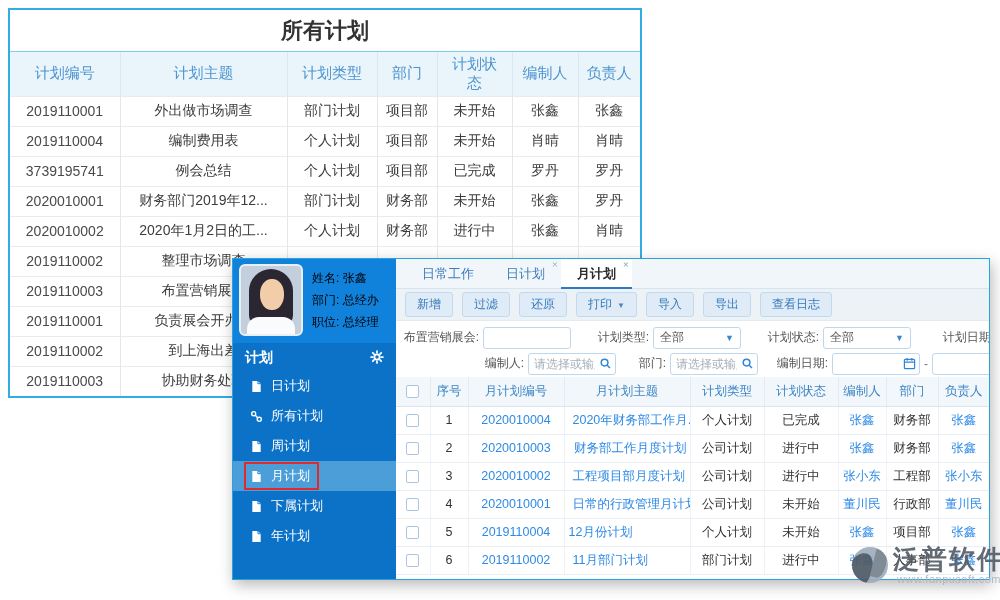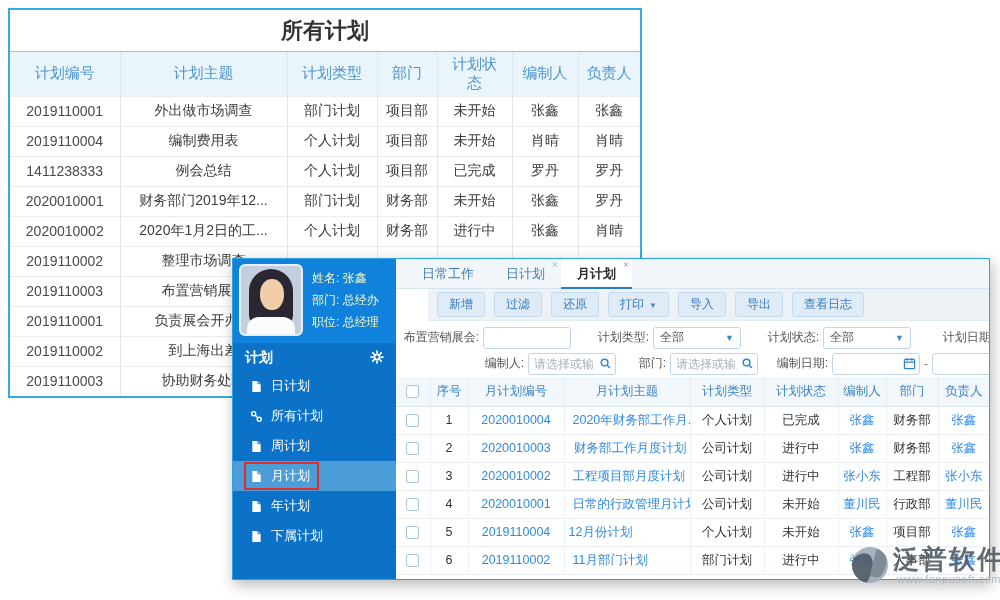--- a/index.html
+++ b/index.html
@@ -31,21 +31,21 @@
   .sidebar { position:absolute; left:0; top:0; bottom:0; width:163px; background:#0B72C8; }
   .user-card { height:84px; background:#1182DC; display:flex; padding:5px 6px; }
   .avatar { width:64px; height:72px; background:#C3CFDC; border:2px solid #E9EFF5;
             border-radius:6px; position:relative; overflow:hidden; flex:none; }
   .avatar .hair { position:absolute; top:3px; left:8px; right:8px; height:56px;
                   background:#2B2732; border-radius:24px 24px 10px 10px; }
   .avatar .face { position:absolute; top:13px; left:19px; width:24px; height:31px;
                   background:#F2CDA9; border-radius:48%; }
   .avatar .shirt { position:absolute; bottom:-7px; left:6px; right:6px; height:24px;
                    background:#FAFBFC; border-radius:12px 12px 0 0; }
-  .user-info { margin-left:9px; padding-top:3px; font-size:12px; color:#fef9c3; line-height:22px;
+  .user-info { margin-left:9px; padding-top:3px; font-size:12px; color:#000000; line-height:22px;
                white-space:nowrap; }
   .menu-header { height:28px; line-height:28px; padding:0 12px; color:#fff; font-size:14px;
                  font-weight:bold; display:flex; justify-content:space-between; align-items:center; }
   .menu-item { height:30px; display:flex; align-items:center; padding-left:11px;
                color:#fff; font-size:13px; cursor:pointer; position:relative; }
   .menu-item.active { background:#4C9ED8; }
   .item-inner { display:inline-flex; align-items:center; gap:8px; padding:3px 7px 3px 4px;
                 border:2px solid transparent; }
   .menu-item.hl .item-inner { border-color:#E02B2B; }
 
@@ -53,21 +53,21 @@
   .main { position:absolute; left:163px; top:0; right:0; bottom:0; background:#fff; }
   .tabbar { height:30px; background:#F1F6FA; border-bottom:1px solid #D7E3EE;
             display:flex; padding-left:10px; }
   .tab { position:relative; padding:0 16px; line-height:29px; font-size:13px; color:#3D7EB9;
          cursor:pointer;font-family:Liberation Serif, serif; }
   .tab .close { position:absolute; top:0px; right:3px; font-size:11px; color:#8FA8C0;
                 line-height:11px; cursor:pointer; }
   .tab.active { background:#fff; color:#2B2B2B; font-weight:bold;
                 border-bottom:2px solid #2B7BC4; margin-bottom:-1px; }
   .toolbar { height:32px; background:#EDF2F7; border-bottom:1px solid #E3EBF2;
-             display:flex; align-items:center; gap:9px; padding-left:9px;margin-left:32px; }
+             display:flex; align-items:center; gap:9px; padding-left:9px; }
   .btn { background:#DFECF8; border:1px solid #C2D9EE; border-radius:3px; color:#3579B8;
          font-size:12px; padding:3px 11px; cursor:pointer; white-space:nowrap; }
   .btn .caret { font-size:8px; margin-left:5px; color:#4C87C0; }
 
   .filters { height:56px; padding-top:3px; font-size:12px; color:#555; }
   .frow { display:flex; align-items:center; height:25px; margin-top:1px; }
   .flabel { text-align:right; flex:none; }
   .tinput { height:22px; border:1px solid #BFD7EC; border-radius:3px; background:#fff;
             font-size:12px; color:#333; padding:0 5px; outline:none; flex:none;
             font-family:inherit; }
@@ -150,21 +150,21 @@
         <tr>
     <td>2019110004</td>
     <td>编制费用表</td>
     <td>个人计划</td>
     <td>项目部</td>
     <td>未开始</td>
     <td>肖晴</td>
     <td>肖晴</td>
   </tr>
         <tr>
-    <td>1411238333</td>
+    <td>3739195741</td>
     <td>例会总结</td>
     <td>个人计划</td>
     <td>项目部</td>
     <td>已完成</td>
     <td>罗丹</td>
     <td>罗丹</td>
   </tr>
         <tr>
     <td>2020010001</td>
     <td>财务部门2019年12...</td>
@@ -310,33 +310,33 @@
     </div>
         <div class="menu-item">
       <span class="item-inner">
         <span>
           <svg viewBox="0 0 14 14" width="13" height="13">
                 <path d="M2.5 1h6l3 3v9h-9z" fill="#fff"></path>
                 <path d="M8.5 1v3h3" fill="none" stroke="#0B72C8" stroke-width="1"></path>
               </svg>
         </span>
 
-        <span class="mi-label">年计划</span>
+        <span class="mi-label">下属计划</span>
       </span>
     </div>
         <div class="menu-item">
       <span class="item-inner">
         <span>
           <svg viewBox="0 0 14 14" width="13" height="13">
                 <path d="M2.5 1h6l3 3v9h-9z" fill="#fff"></path>
                 <path d="M8.5 1v3h3" fill="none" stroke="#0B72C8" stroke-width="1"></path>
               </svg>
         </span>
 
-        <span class="mi-label">下属计划</span>
+        <span class="mi-label">年计划</span>
       </span>
     </div>
       </div>
   </div>
 
   <div class="main">
     <div class="tabbar" id="tabbar">
         <span class="tab">
     <span class="tab-label">日常工作</span>
     

